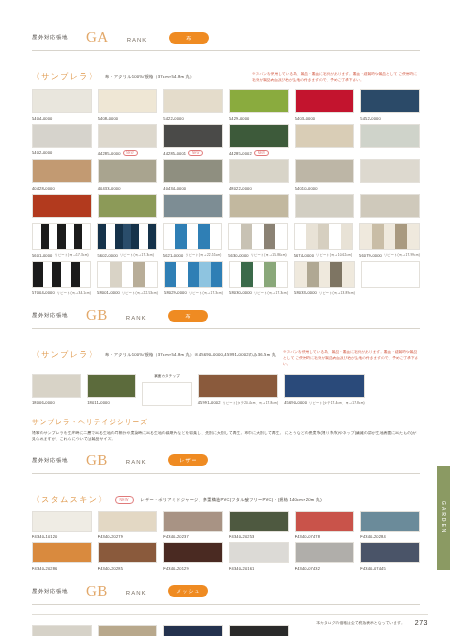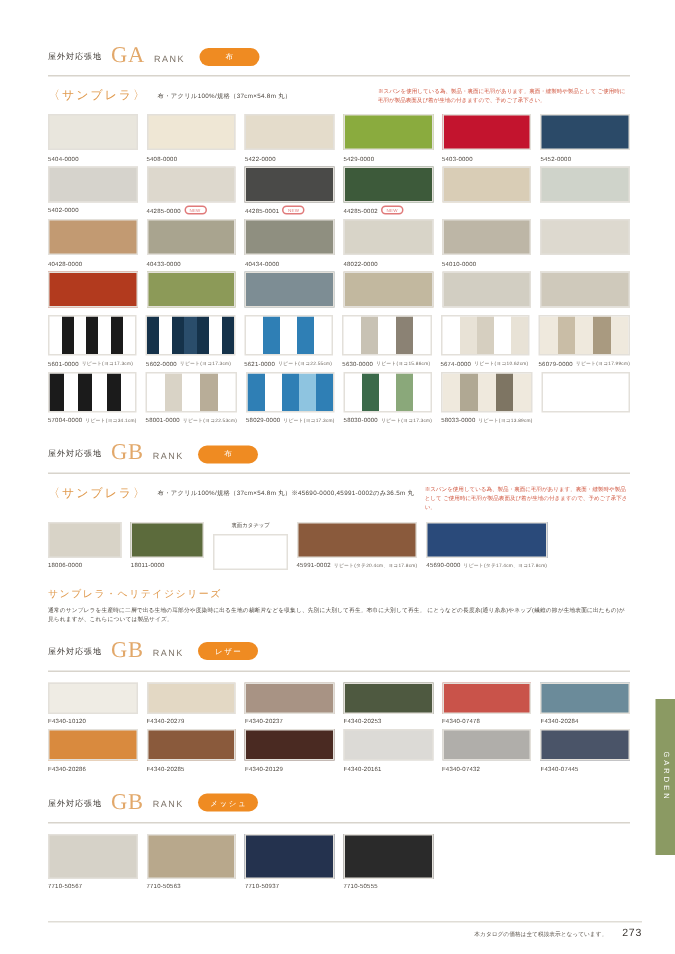--- a/index.html
+++ b/index.html
@@ -18,24 +18,24 @@
   .content {
     position: absolute;
     left: 32px; top: 30px;
     width: 388px;
   }
 
   
   .sec-head {
     display: flex;
     align-items: center;
-    gap: 6px;
+    gap: 18px;
     padding-bottom: 5px;
     border-bottom: 1px solid #d8d4cc;
-    margin-bottom: 7px;
+    margin-bottom: 20px;
   }
   .sec-head .jp-label {
     font-size: 5.4px;
     color: #3a3530;
     letter-spacing: 0.6px;
     white-space: nowrap;
   }
   .rank-mark {
     font-size: 15px;
     color: #e2a86a;
@@ -538,20 +538,25 @@
     </div>
 
     <div class="sec">
       <div class="sec-head">
         <span class="jp-label">屋外対応張地</span>
         <span class="rank-mark">GB</span>
         <span class="rank-word">RANK</span>
         <span class="pill">レザー</span>
       </div>
 
+      <div class="brand-row">
+        <span class="brand-name">〈スタムスキン〉</span>
+        <span class="new-badge">NEW</span>
+        <span class="spec">レザー・ポリアミドジャージ、多重構造PVC(フタル酸フリーPVC)・(規格 140cm×20m 丸)</span>
+      </div>
 
       <div id="gbl-rows">
           <div class="grid">
             <div class="cell">
               <div class="sw lea" style="background: rgb(239, 236, 228);"></div>
               <div class="code">
                 <span>F4340-10120</span>
               </div>
             </div>
             <div class="cell">

